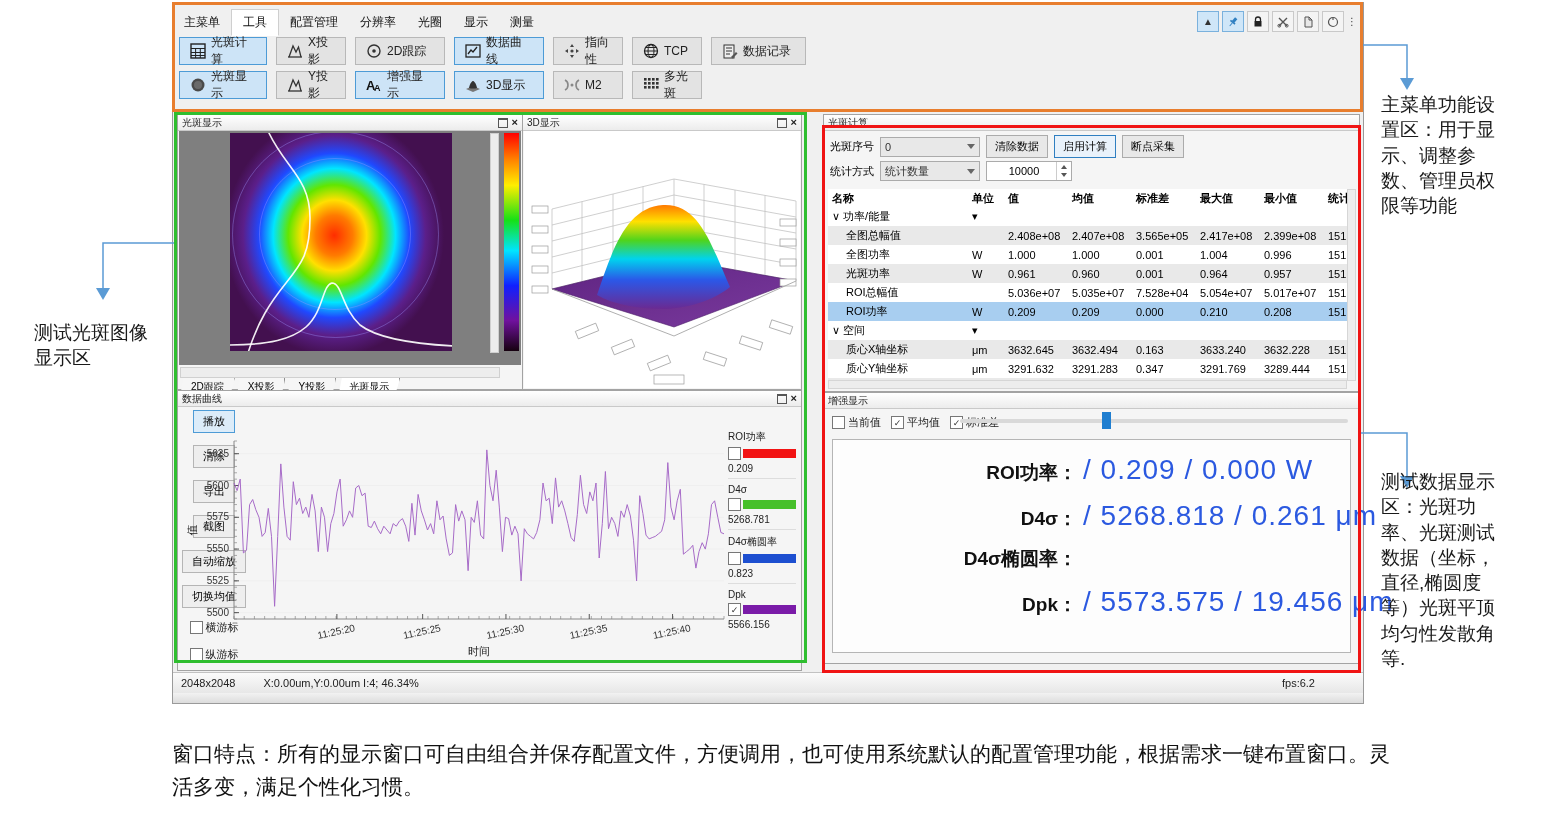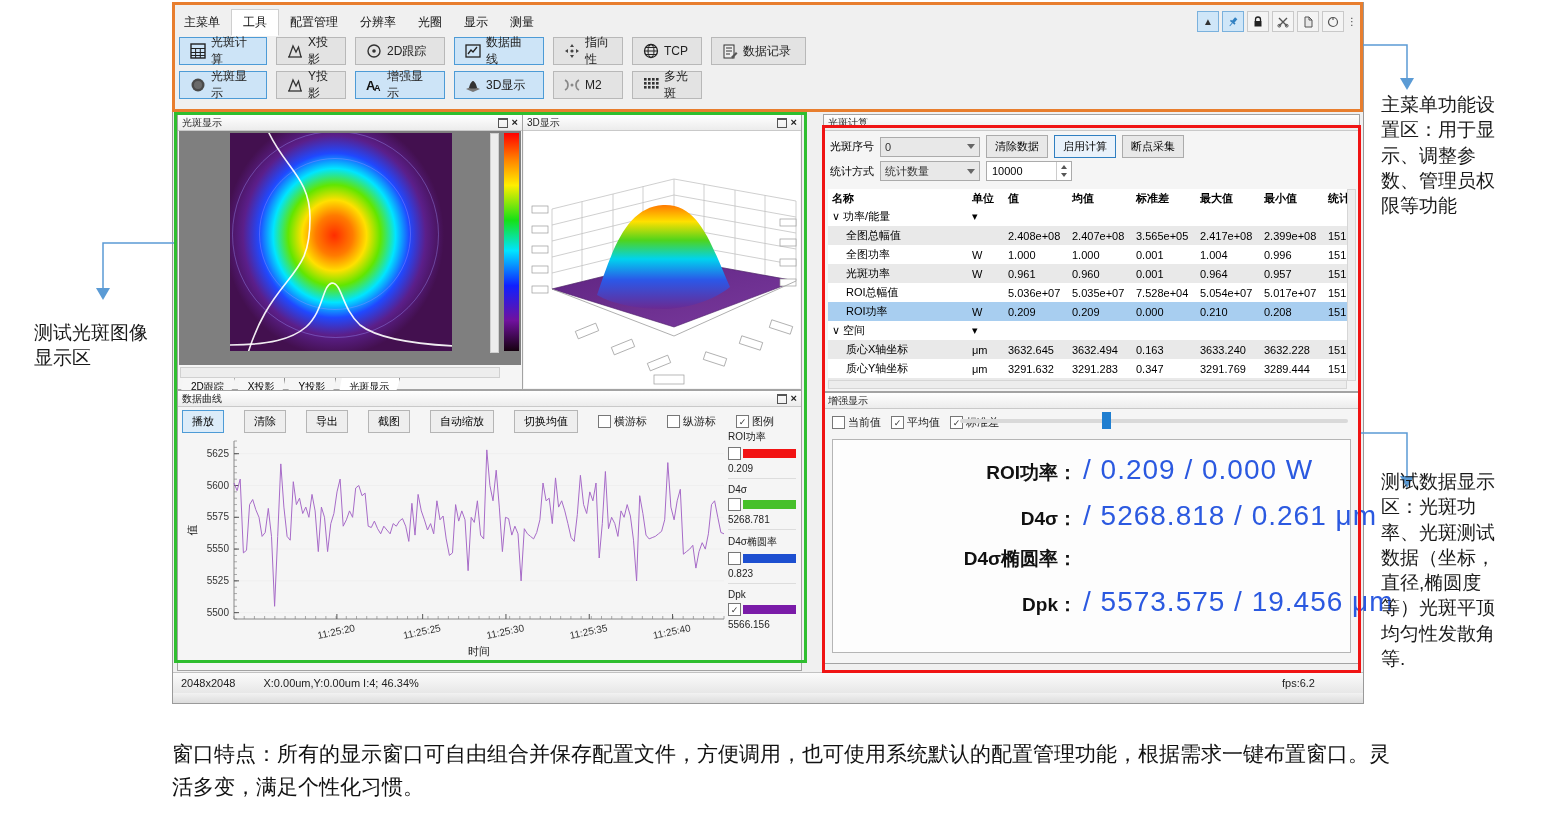--- a/index.html
+++ b/index.html
@@ -32,42 +32,42 @@
   .ring{position:absolute;border-radius:50%;border:1px solid rgba(160,150,255,.38);}
   #beamSvg{position:absolute;inset:0;}
   #colorbar{position:absolute;right:2px;top:2px;width:15px;height:218px;background:linear-gradient(180deg,#ff0000 0%,#ff8000 12%,#ffee00 24%,#16e016 40%,#00e5ff 54%,#1020ff 70%,#70119e 86%,#16010f 100%);}
   .vscroll{position:absolute;right:20px;top:2px;width:7px;height:218px;background:#ededed;border:1px solid #d0d0d0;}
   .hscroll{position:absolute;left:2px;top:222px;width:300px;height:9px;background:#ededed;border:1px solid #d0d0d0;}
   #beamTabs{position:absolute;left:2px;top:250px;display:flex;gap:2px;}
   .beam-tab{font-size:10px;padding:2px 10px;background:#f6f6f6;border:1px solid #8f8f8f;border-top:none;clip-path:polygon(6% 0,100% 0,91% 100%,0 100%);}
   
   #td-content{position:absolute;left:1px;top:16px;right:1px;bottom:1px;background:#fff;}
   
-  .curve-toolbar{position:absolute;left:4px;top:19px;display:flex;gap:20px;}
+  .curve-toolbar{position:absolute;left:4px;top:19px;display:flex;gap:12px;align-items:center;flex-direction:column;}
   .cbtn{font-size:11px;padding:3px 9px;background:#eeeeee;border:1px solid #b5b5b5;}
   .cbtn.active{background:#dcecf9;border-color:#4d9bd6;}
   .chk{display:inline-flex;align-items:center;gap:3px;font-size:11px;color:#222;}
   .box{width:11px;height:11px;border:1px solid #777;background:#fff;display:inline-flex;align-items:center;justify-content:center;font-size:9px;color:#333;}
   .box.checked::after{content:"✓";}
   #chartHost{position:absolute;left:6px;top:44px;}
   #legend{position:absolute;right:5px;top:34px;width:68px;}
   .lg-item{border-top:1px solid #ddd;padding:5px 0 4px 0;}
   .lg-item:first-child{border-top:none;}
   .lg-name{font-size:10px;color:#222;margin-bottom:3px;}
   .lg-row{display:flex;align-items:center;gap:2px;}
   .lg-bar{height:9px;flex:1;}
   .lg-val{font-size:10px;color:#222;margin-top:3px;}
   
   .calc-row{position:absolute;display:flex;align-items:center;gap:6px;font-size:11px;}
   .dropdown{height:20px;background:#e8e8e8;border:1px solid #ababab;display:inline-flex;align-items:center;justify-content:space-between;padding:0 4px;font-size:11px;color:#333;box-sizing:border-box;}
   .dd-arrow{width:0;height:0;border-left:4px solid transparent;border-right:4px solid transparent;border-top:5px solid #666;}
   .hbtn{font-size:11px;padding:3px 8px;background:#e8e8e8;border:1px solid #ababab;}
   .hbtn.active{background:#e9f2fb;border:1px solid #2f7fc1;}
   .spin{height:20px;width:86px;background:#fff;border:1px solid #ababab;display:inline-flex;align-items:center;box-sizing:border-box;}
-  .spin .sval{flex:1;padding-left:5px;font-size:11px;}
+  .spin .sval{flex:1;padding-left:5px;font-size:11px;text-align:center;}
   .spin .sarrows{width:14px;height:100%;border-left:1px solid #ccc;display:flex;flex-direction:column;align-items:center;justify-content:space-evenly;}
   .sarrows i{width:0;height:0;border-left:3px solid transparent;border-right:3px solid transparent;}
   .sarrows .up{border-bottom:4px solid #555;}
   .sarrows .dn{border-top:4px solid #555;}
   #calcTable{position:absolute;left:4px;top:74px;right:12px;bottom:10px;overflow:hidden;font-size:11px;background:#fff;}
   .trow{display:grid;grid-template-columns:140px 36px 64px 64px 64px 64px 64px 1fr;height:19px;align-items:center;}
   .trow.header{font-weight:bold;height:18px;}
   .trow .c{padding-left:4px;white-space:nowrap;overflow:hidden;}
   .trow.shade{background:#e9e9e9;}
   .trow.selected{background:#a8cef0;}

